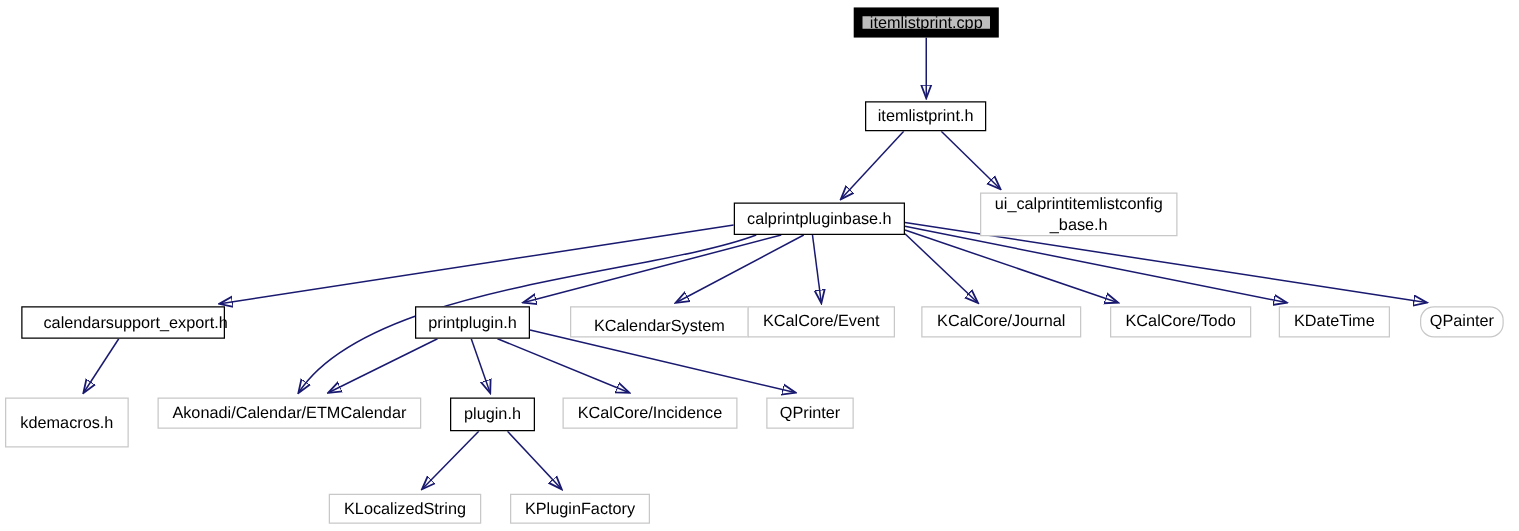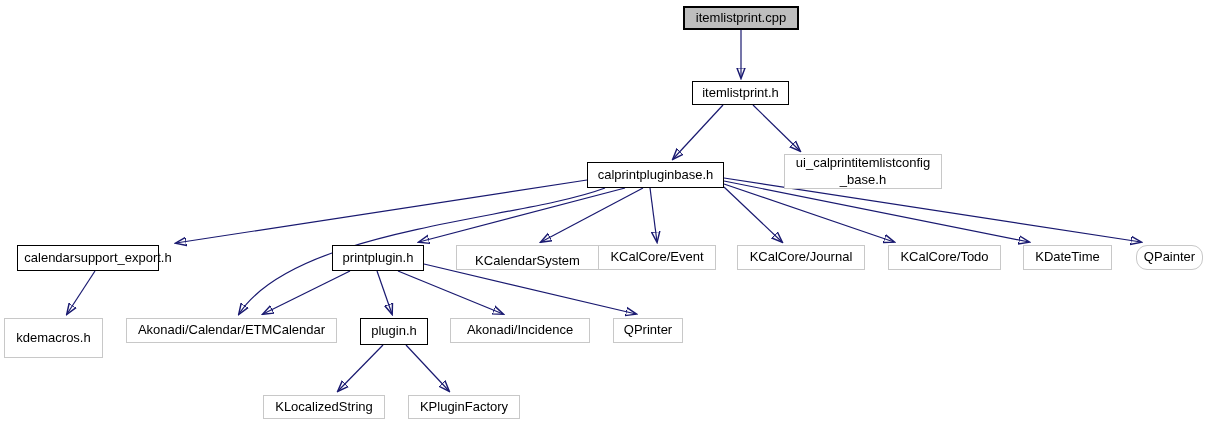--- a/index.html
+++ b/index.html
@@ -37,21 +37,21 @@
     background: #ffffff;
     font-size: 13px;
     line-height: 1.25;
     color: #000000;
     white-space: nowrap;
     text-align: center;
     cursor: default;
   }
   .node.internal { border: 1px solid #000000; }
   .node.external { border: 1px solid #c8c8c8; }
-  .node.root     { border: 2px solid #000000; background: #bebebe; font-weight: normal; }
+  .node.root     { border: 7px solid #000000; background: #bebebe; font-weight: normal; }
 </style>
 </head>
 <body>
 
 <div id="canvas">
   <svg id="edge-layer" viewBox="0 0 1215 425" xmlns="http://www.w3.org/2000/svg">
     <defs>
       <marker id="arrow" viewBox="0 0 10 10" refX="8.5" refY="5" markerWidth="10" markerHeight="10" orient="auto">
         <path d="M0,1.6 L9,5 L0,8.4 Z" fill="#191970" stroke="none"></path>
       </marker>
@@ -85,21 +85,21 @@
       <div class="node internal" style="left: 692px; top: 81px; width: 97px; height: 24px;">
         <span>itemlistprint.h</span>
       </div>
       <div class="node internal" style="left: 587px; top: 162px; width: 137px; height: 26px;">
         <span>calprintpluginbase.h</span>
       </div>
       <div class="node external" style="left: 784px; top: 154px; width: 158px; height: 35px;">
         <span>ui_calprintitemlistconfig</span>
         <span>_base.h</span>
       </div>
-      <div class="node internal" style="left: 17px; top: 245px; width: 142px; height: 26px; padding-left: 20px;">
+      <div class="node internal" style="left: 17px; top: 245px; width: 163px; height: 26px; padding-left: 20px;">
         <span>calendarsupport_export.h</span>
       </div>
       <div class="node internal" style="left: 332px; top: 245px; width: 92px; height: 26px; align-items: center;">
         <span>printplugin.h</span>
       </div>
       <div class="node external" style="left: 456px; top: 245px; width: 143px; height: 25px; justify-content: flex-end;">
         <span>KCalendarSystem</span>
       </div>
       <div class="node external" style="left: 598px; top: 245px; width: 118px; height: 25px;">
         <span>KCalCore/Event</span>
@@ -119,21 +119,21 @@
       <div class="node external" style="left: 4px; top: 318px; width: 99px; height: 40px; justify-content: center;">
         <span>kdemacros.h</span>
       </div>
       <div class="node external" style="left: 126px; top: 318px; width: 211px; height: 25px;">
         <span>Akonadi/Calendar/ETMCalendar</span>
       </div>
       <div class="node internal" style="left: 360px; top: 318px; width: 68px; height: 27px;">
         <span>plugin.h</span>
       </div>
       <div class="node external" style="left: 450px; top: 318px; width: 140px; height: 25px;">
-        <span>Akonadi/Incidence</span>
+        <span>KCalCore/Incidence</span>
       </div>
       <div class="node external" style="left: 613px; top: 318px; width: 70px; height: 25px;">
         <span>QPrinter</span>
       </div>
       <div class="node external" style="left: 263px; top: 395px; width: 122px; height: 24px;">
         <span>KLocalizedString</span>
       </div>
       <div class="node external" style="left: 408px; top: 395px; width: 112px; height: 24px;">
         <span>KPluginFactory</span>
       </div>

